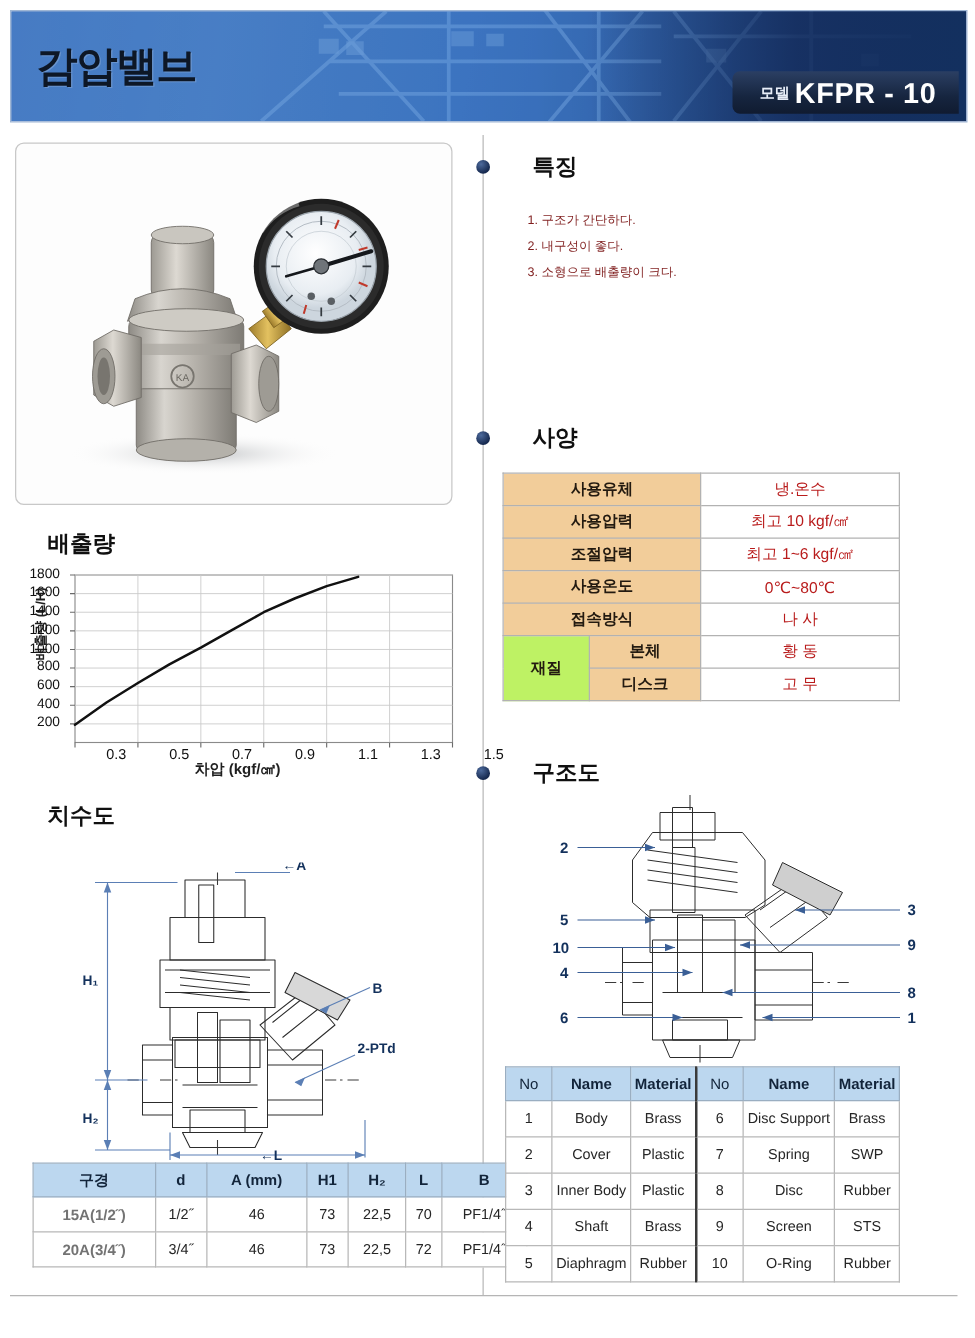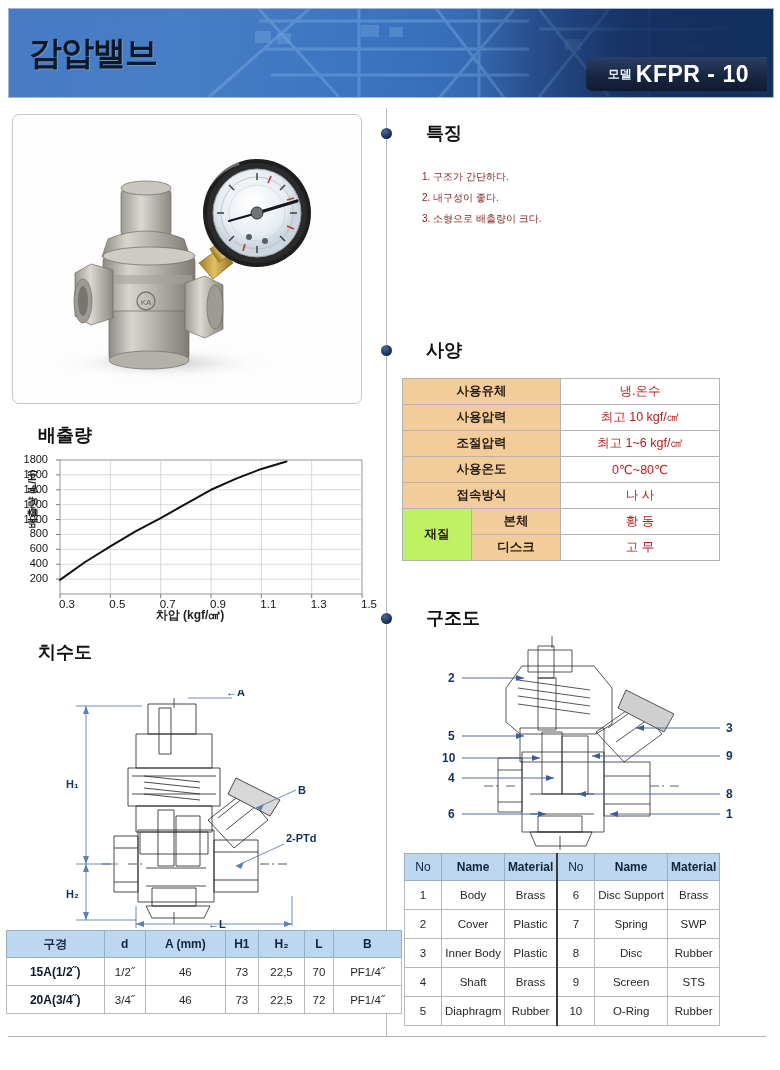--- a/index.html
+++ b/index.html
@@ -112,36 +112,36 @@
     width: 110px; text-align: center;
     transform: rotate(-90deg); transform-origin: 50% 50%;
     font-size: 10.5px; font-weight: bold; color:#1f1f1f;
     white-space: nowrap;
   }
   .chart-xlabel {
     position: absolute; left: 0; top: 155px; width: 352px; text-align: center;
     font-size: 12px; font-weight: bold; color:#1f1f1f;
   }
   .ytick { position: absolute; right: 0; font-size: 11px; color:#111; text-align: right; width: 34px; }
-  .xtick { position: absolute; top: 0; font-size: 11.5px; color:#111; text-align: right; width: 30px; }
+  .xtick { position: absolute; top: 0; font-size: 11.5px; color:#111; text-align: center; width: 30px; margin-left: 33px; }
 
   
   .dim-table {
-    position: absolute; left: 6px; top: 930px;
+    position: absolute; left: 26px; top: 930px;
     width: 396px; border-collapse: collapse; font-size: 11.5px;
   }
   .dim-table th {
     background: #bcd7ef; border: 1px solid #9aaec1;
     height: 24px; font-size: 12px; color:#12243a; font-weight: bold;
   }
   .dim-table td {
     border: 1px solid #b8b8b8; height: 25px; text-align: center; color:#262626;
     background:#fff;
   }
-  .dim-table td.first { font-weight: bold; font-size: 12px; color:#0f172a; }
+  .dim-table td.first { font-weight: bold; font-size: 12px; color:#737373; }
 
   
   .parts-table {
     position: absolute; left: 404px; top: 853px;
     width: 316px; border-collapse: collapse; font-size: 11.5px;
   }
   .parts-table th {
     background: #bcd7ef; border: 1px solid #9aaec1;
     height: 24px; font-size: 12px; color:#12243a; font-weight: bold;
   }

